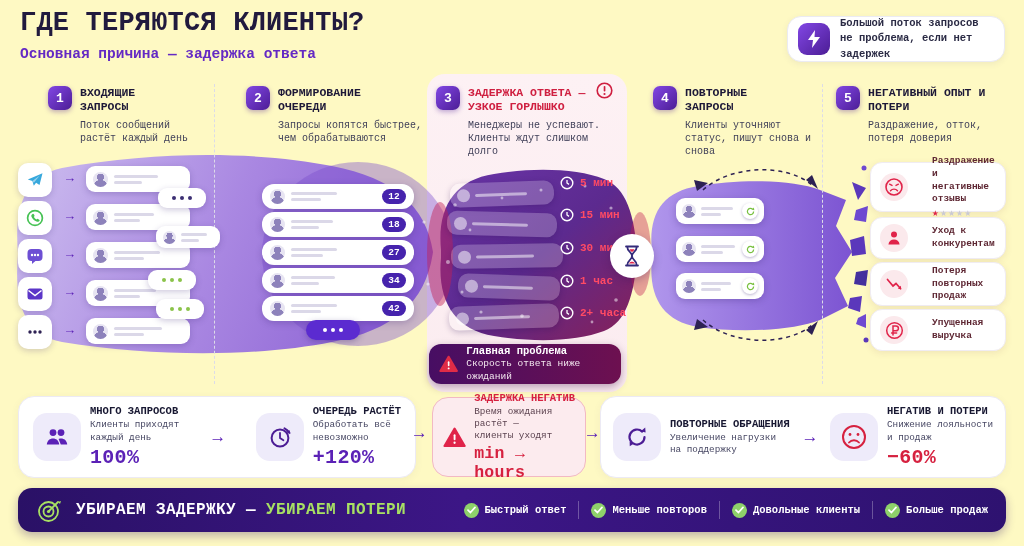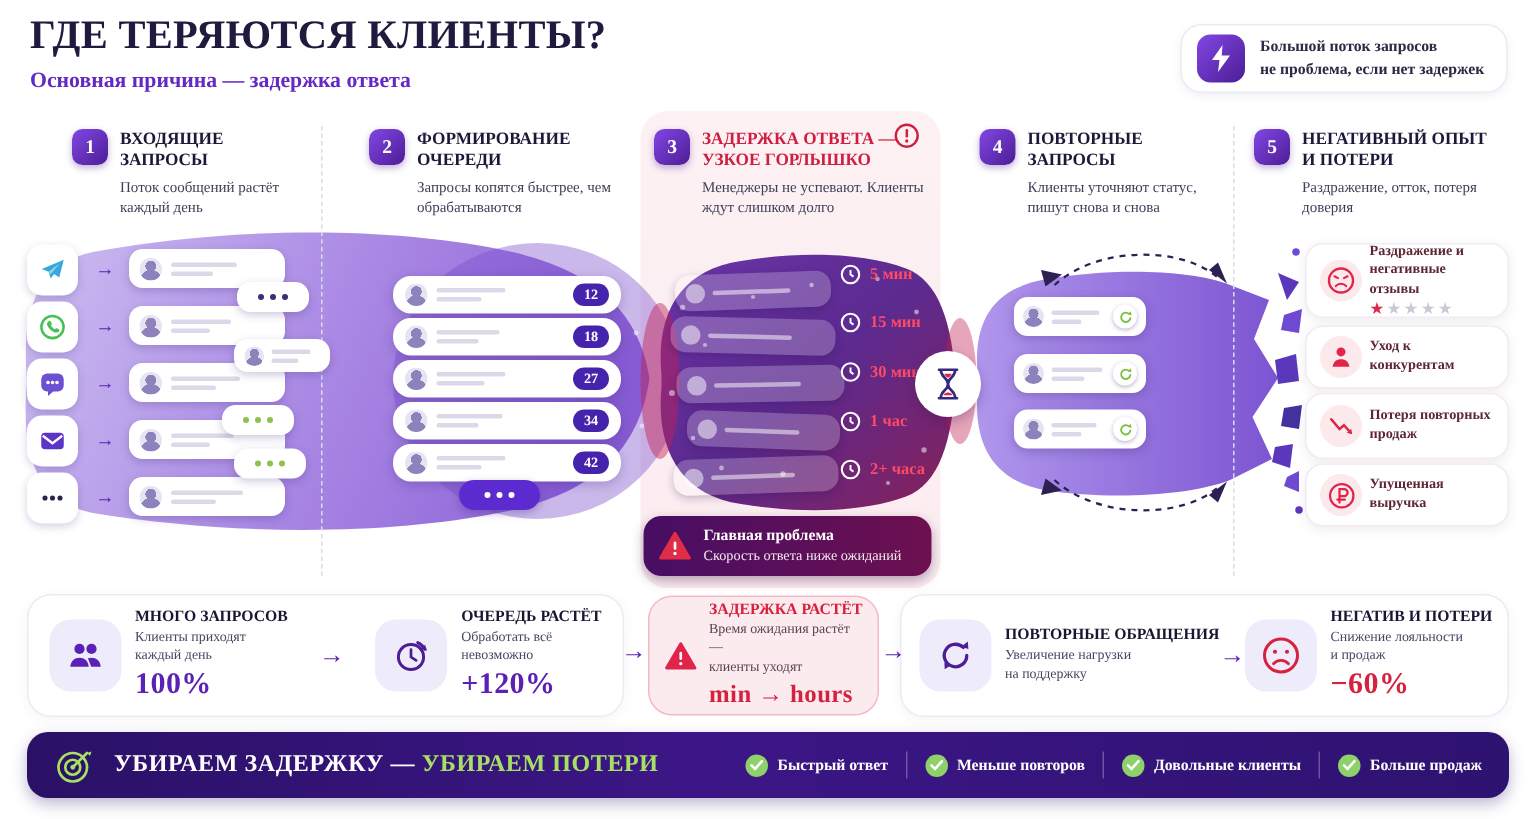--- a/index.html
+++ b/index.html
@@ -1,17 +1,17 @@
 <!DOCTYPE html>
 <html><head>
 <meta charset="utf-8">
 <style>
   html,body{margin:0;padding:0;background:#e9e9ee;}
-  .canvas{position:relative;width:1024px;height:546px;background:#ffffff;overflow:hidden;
-    font-family:Liberation Serif, serif;color:#211a3e;}
+  .canvas{position:relative;width:1024px;height:546px;background:#fef9c3;overflow:hidden;
+    font-family:Liberation Mono, monospace;color:#211a3e;}
   
   .title{position:absolute;left:20px;top:8px;font-size:27px;font-weight:800;letter-spacing:.2px;color:#211a3e;}
   .subtitle{position:absolute;left:20px;top:46px;font-size:14.5px;font-weight:700;color:#6429c4;}
   .callout{position:absolute;left:787px;top:16px;width:218px;height:46px;background:#fff;border:1px solid #ebebf2;
     border-radius:14px;box-shadow:0 2px 6px rgba(80,60,140,.08);display:flex;align-items:center;gap:10px;padding:0 10px;box-sizing:border-box;}
   .callout-icon{width:32px;height:32px;border-radius:9px;background:linear-gradient(135deg,#8247e5,#4c1d95);
     display:flex;align-items:center;justify-content:center;flex:0 0 auto;}
   .callout-text{font-size:10.5px;line-height:1.45;color:#2a2a44;font-weight:600;}
   
   .step{position:absolute;top:86px;display:flex;gap:8px;z-index:5;}
@@ -63,21 +63,21 @@
     box-shadow:0 3px 8px rgba(60,10,70,.35);}
   .pb-title{font-size:10.5px;font-weight:800;color:#fff;line-height:1.3;}
   .pb-sub{font-size:9.5px;font-weight:500;color:#f3e7ef;line-height:1.3;}
   
   .repeat-card{position:absolute;left:676px;width:88px;height:26px;border-radius:9px;background:#fff;z-index:4;
     box-shadow:0 2px 7px rgba(60,40,120,.3);display:flex;align-items:center;gap:5px;padding:0 6px;box-sizing:border-box;}
   .refresh{margin-left:auto;width:16px;height:16px;border-radius:50%;background:#fff;box-shadow:0 1px 3px rgba(60,40,120,.35);
     display:flex;align-items:center;justify-content:center;flex:0 0 auto;}
   
   .outcome-card{position:absolute;left:870px;width:136px;border-radius:12px;background:#fff;border:1px solid #f0ecf2;z-index:4;
-    box-shadow:0 2px 7px rgba(120,60,80,.1);display:flex;align-items:center;gap:5px;padding:0 9px;box-sizing:border-box;}
+    box-shadow:0 2px 7px rgba(120,60,80,.1);display:flex;align-items:center;gap:24px;padding:0 9px;box-sizing:border-box;}
   .outcome-icon{width:28px;height:28px;border-radius:50%;background:#fbe9ec;display:flex;align-items:center;justify-content:center;flex:0 0 auto;}
   .outcome-text{font-size:9.5px;font-weight:700;color:#5e2733;line-height:1.32;}
   .stars{font-size:11px;letter-spacing:1.5px;line-height:1;margin-top:2px;}
   .st-f{color:#e0244a;} .st-e{color:#c9c9d6;}
   
   .sgroup{position:absolute;top:396px;height:82px;background:#fff;border:1px solid #eceaf4;border-radius:16px;z-index:4;
     display:flex;align-items:center;box-sizing:border-box;box-shadow:0 2px 8px rgba(80,60,140,.06);}
   .stat{display:flex;align-items:center;gap:9px;}
   .stat-icon{width:48px;height:48px;border-radius:14px;background:#eeebfa;display:flex;align-items:center;justify-content:center;flex:0 0 auto;}
   .stat-title{font-size:10.5px;font-weight:800;color:#171731;white-space:nowrap;}
@@ -582,21 +582,21 @@
 
   <div class="gap-arrow" style="left:414px;">→</div>
 
   <div class="card3">
     <svg width="34" height="31" viewBox="0 0 22 20">
         <path d="M11 1.5 20.6 18H1.4z" fill="#e0244a" stroke="#e0244a" stroke-width="2" stroke-linejoin="round"></path>
         <rect x="10.1" y="7" width="1.8" height="5.5" rx="0.9" fill="#fff"></rect>
         <circle cx="11" cy="15" r="1.1" fill="#fff"></circle>
       </svg>
     <div>
-      <div class="stat-title">ЗАДЕРЖКА РАСТЁТ</div>
+      <div class="stat-title">ЗАДЕРЖКА НЕГАТИВ</div>
       <div class="stat-desc"><span>Время ожидания растёт —</span><br><span>клиенты уходят</span></div>
       <div class="stat-value">min → hours</div>
     </div>
   </div>
 
   <div class="gap-arrow" style="left:587px;">→</div>
 
   <div class="sgroup" style="left:600px;width:406px;padding:0 12px;justify-content:space-between;">
     <div class="stat">
       <div class="stat-icon">

